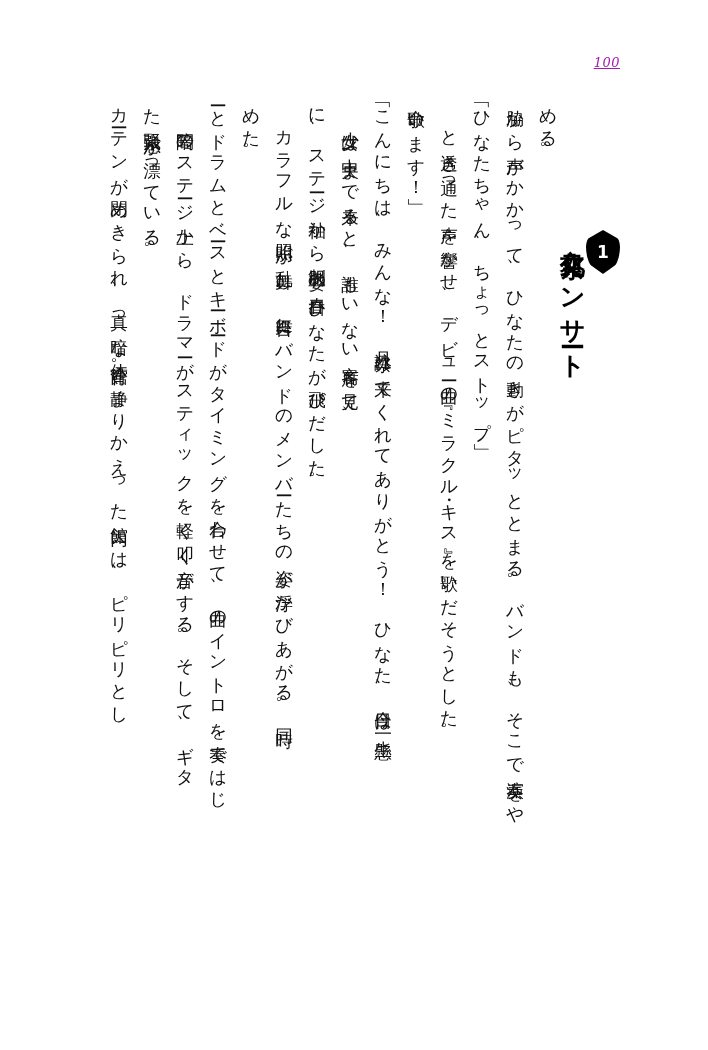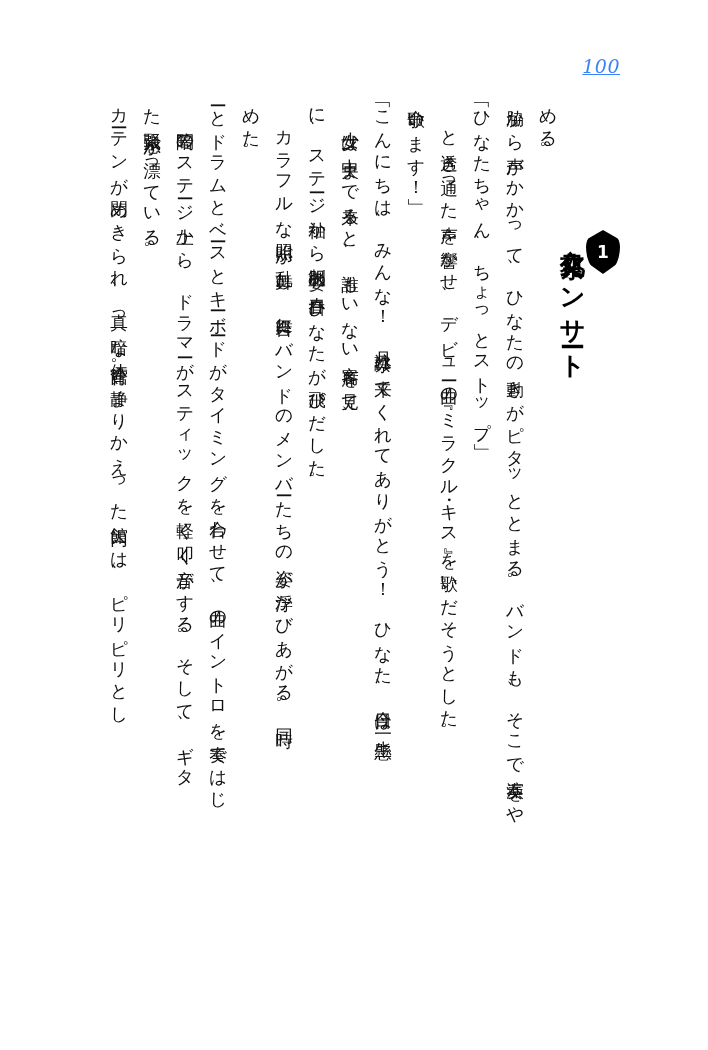--- a/index.html
+++ b/index.html
@@ -17,24 +17,24 @@
     height: 1050px;
     background: #ffffff;
     overflow: hidden;
   }
 
   
   .page-number {
     position: absolute;
     top: 55px;
     right: 88px;
-    font-size: 19px;
+    font-size: 13px;
     font-style: italic;
     letter-spacing: 0.5px;
-    color: #3b82f6;
+    color: #a21caf;
     text-decoration: underline;
   }
 
   
   .chapter {
     writing-mode: vertical-rl;
     -webkit-writing-mode: vertical-rl;
     position: absolute;
     top: 230px;
     right: 88px;

